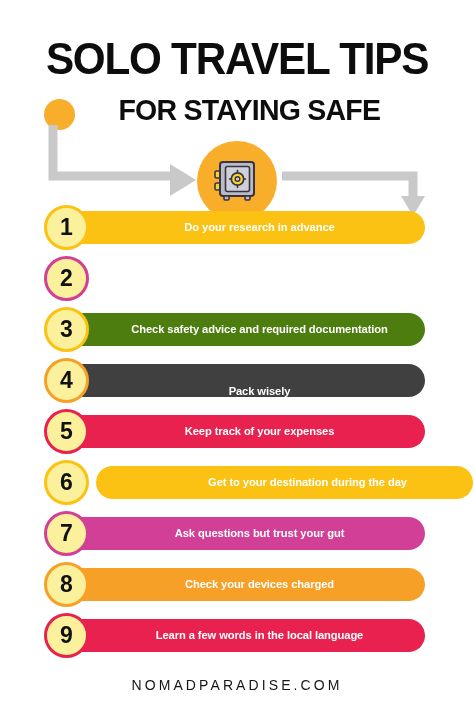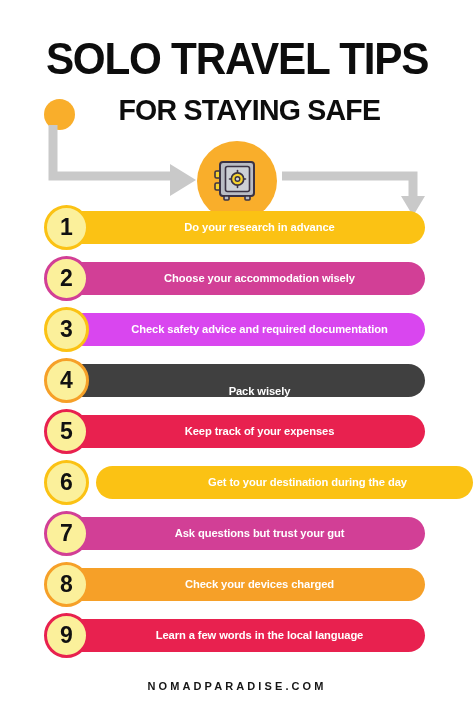--- a/index.html
+++ b/index.html
@@ -144,22 +144,22 @@
   
   #footer {
     position: absolute;
     left: 0;
     top: 676px;
     width: 474px;
     text-align: center;
   }
   #footer-text {
     font-family: "Liberation Sans", sans-serif;
-    font-weight: bold;
-    font-size: 11px;
+    font-weight: normal;
+    font-size: 14px;
     letter-spacing: 3.1px;
     color: #161616;
   }
 </style>
 </head>
 <body>
 
 <div id="header">
 
   <div id="title-main">SOLO TRAVEL TIPS</div>
@@ -206,29 +206,26 @@
 <div id="tips">
     <div class="tip-row">
       <div class="tip-bar" style="background: rgb(251, 194, 20);">
         <span class="tip-text">Do your research in advance</span>
       </div>
       <div class="tip-badge" style="background: rgb(251, 240, 155); border-color: rgb(251, 194, 20);">
         <span class="tip-num" style="color: rgb(17, 17, 17);">1</span>
       </div>
     </div>
     <div class="tip-row">
-      <div class="tip-bar" style="background: rgb(210, 63, 150);">
-        <span class="tip-text">Choose your accommodation wisely</span>
-      </div>
       <div class="tip-badge" style="background: rgb(251, 240, 155); border-color: rgb(210, 63, 150);">
         <span class="tip-num" style="color: rgb(17, 17, 17);">2</span>
       </div>
     </div>
     <div class="tip-row">
-      <div class="tip-bar" style="background: #d946ef;">
+      <div class="tip-bar" style="background: #4d7c0f;">
         <span class="tip-text">Check safety advice and required documentation</span>
       </div>
       <div class="tip-badge" style="background: rgb(251, 240, 155); border-color: rgb(251, 194, 20);">
         <span class="tip-num" style="color: rgb(17, 17, 17);">3</span>
       </div>
     </div>
     <div class="tip-row">
       <div class="tip-bar" style="background: #404040; align-items: flex-end;">
         <span class="tip-text">Pack wisely</span>
       </div>

